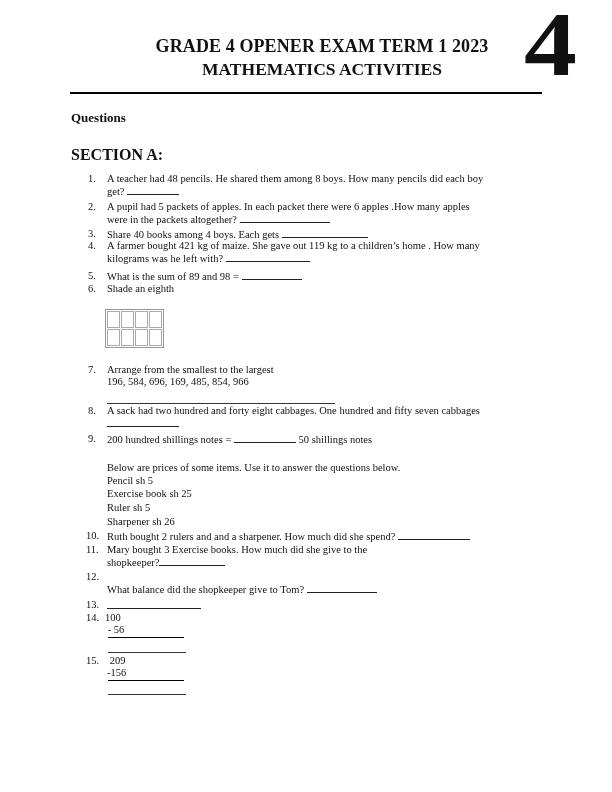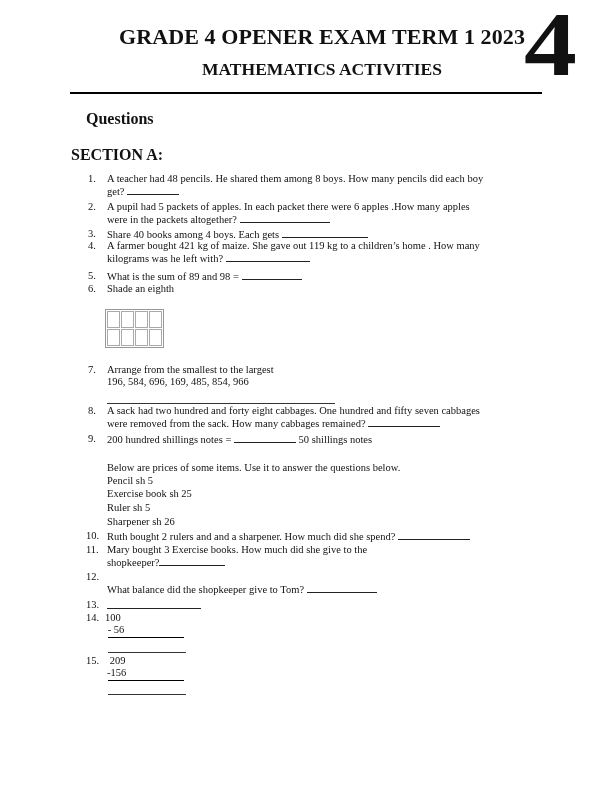--- a/index.html
+++ b/index.html
@@ -1,25 +1,25 @@
 <!DOCTYPE html>
 <html><head>
 <meta charset="utf-8">
 <style>
   html, body { margin:0; padding:0; background:#ffffff; }
   body { width:612px; height:792px; position:relative; overflow:hidden;
          font-family:"Liberation Serif", "DejaVu Serif", serif; color:#111; }
-  .title1 { position:absolute; left:112px; top:24px; width:420px; text-align:center;
-            font-weight:bold; font-size:22px; letter-spacing:0.1px; }
+  .title1 { position:absolute; left:112px; top:36px; width:420px; text-align:center;
+            font-weight:bold; font-size:18px; letter-spacing:0.1px; }
   .title2 { position:absolute; left:112px; top:59px; width:420px; text-align:center;
             font-weight:bold; font-size:17.5px; }
   .big4 { position:absolute; left:524px; top:-2px; font-weight:bold; font-size:92px;
           line-height:92px; transform:scaleX(1.15); transform-origin:left top; }
   .hrule { position:absolute; left:70px; top:92px; width:472px; height:2px; background:#000; }
-  .questions-h { position:absolute; left:71px; top:110px; font-weight:bold; font-size:16px;margin-left:15px; }
+  .questions-h { position:absolute; left:71px; top:110px; font-weight:bold; font-size:13px; }
   .section-h { position:absolute; left:71px; top:146px; font-weight:bold; font-size:16px; }
   .q { position:absolute; left:88px; width:470px; font-size:10.5px; line-height:11.6px; }
   .q .num { position:absolute; left:0; top:0; width:18px; }
   .q .txt { margin-left:19px; display:block; }
   .blank { display:inline-block; border-bottom:0.8px solid #222; height:9px; vertical-align:baseline; }
   .grid { position:absolute; left:105px; top:309px; display:grid;
           grid-template-columns:repeat(4, 13px); grid-template-rows:repeat(2, 17px);
           border:1px solid #999; padding:1px; gap:1px; background:#fff; }
   .cell { border:1px solid #aaa; }
   .plain { position:absolute; left:107px; font-size:10.5px; line-height:11.6px; }
@@ -84,21 +84,21 @@
 <div class="q" style="top:364px">
   <span class="num">7.</span>
   <span class="txt"><span>Arrange from the smallest to the largest</span><br>
   <span>196, 584, 696, 169, 485, 854, 966</span></span>
 </div>
 <div class="ans-line" style="left:107px; top:403px; width:228px"></div>
 
 <div class="q" style="top:405px">
   <span class="num">8.</span>
   <span class="txt"><span>A sack had two hundred and forty eight cabbages. One hundred and fifty seven cabbages</span><br>
-  <span>were removed from the sack. How many cabbages remained?</span> <span class="blank" style="width:72px"></span></span>
+   <span class="blank" style="width:72px"></span></span>
 </div>
 
 <div class="q" style="top:433px">
   <span class="num">9.</span>
   <span class="txt"><span>200 hundred shillings notes =</span> <span class="blank" style="width:62px"></span> <span>50 shillings notes</span></span>
 </div>
 
 <div class="plain" style="top:462px">Below are prices of some items. Use it to answer the questions below.</div>
 <div class="plain" style="top:475px">Pencil sh 5</div>
 <div class="plain" style="top:488px">Exercise book sh 25</div>

